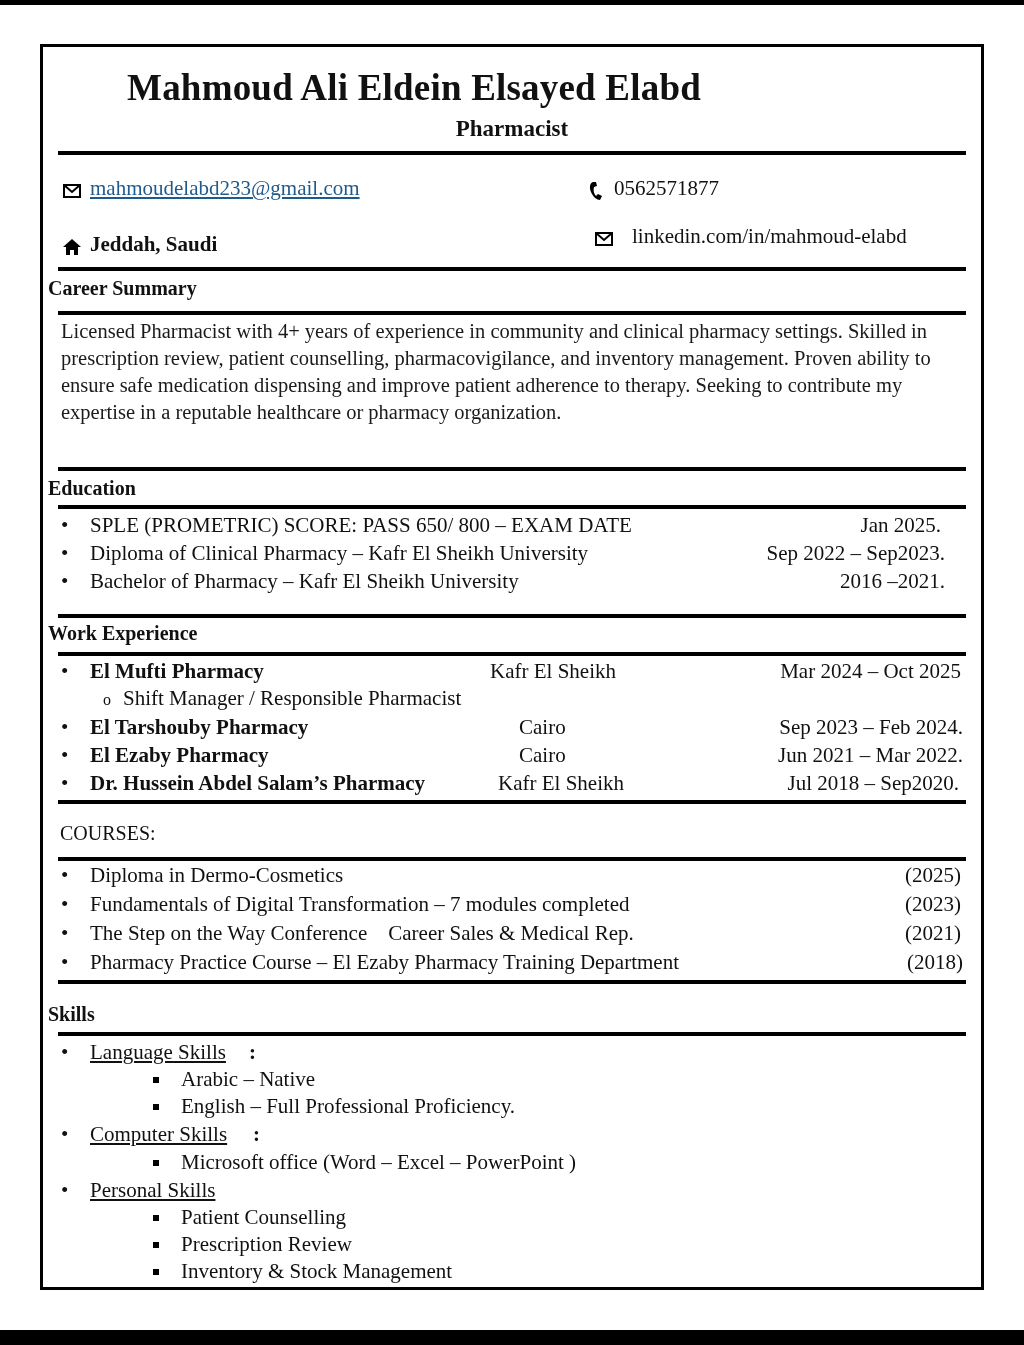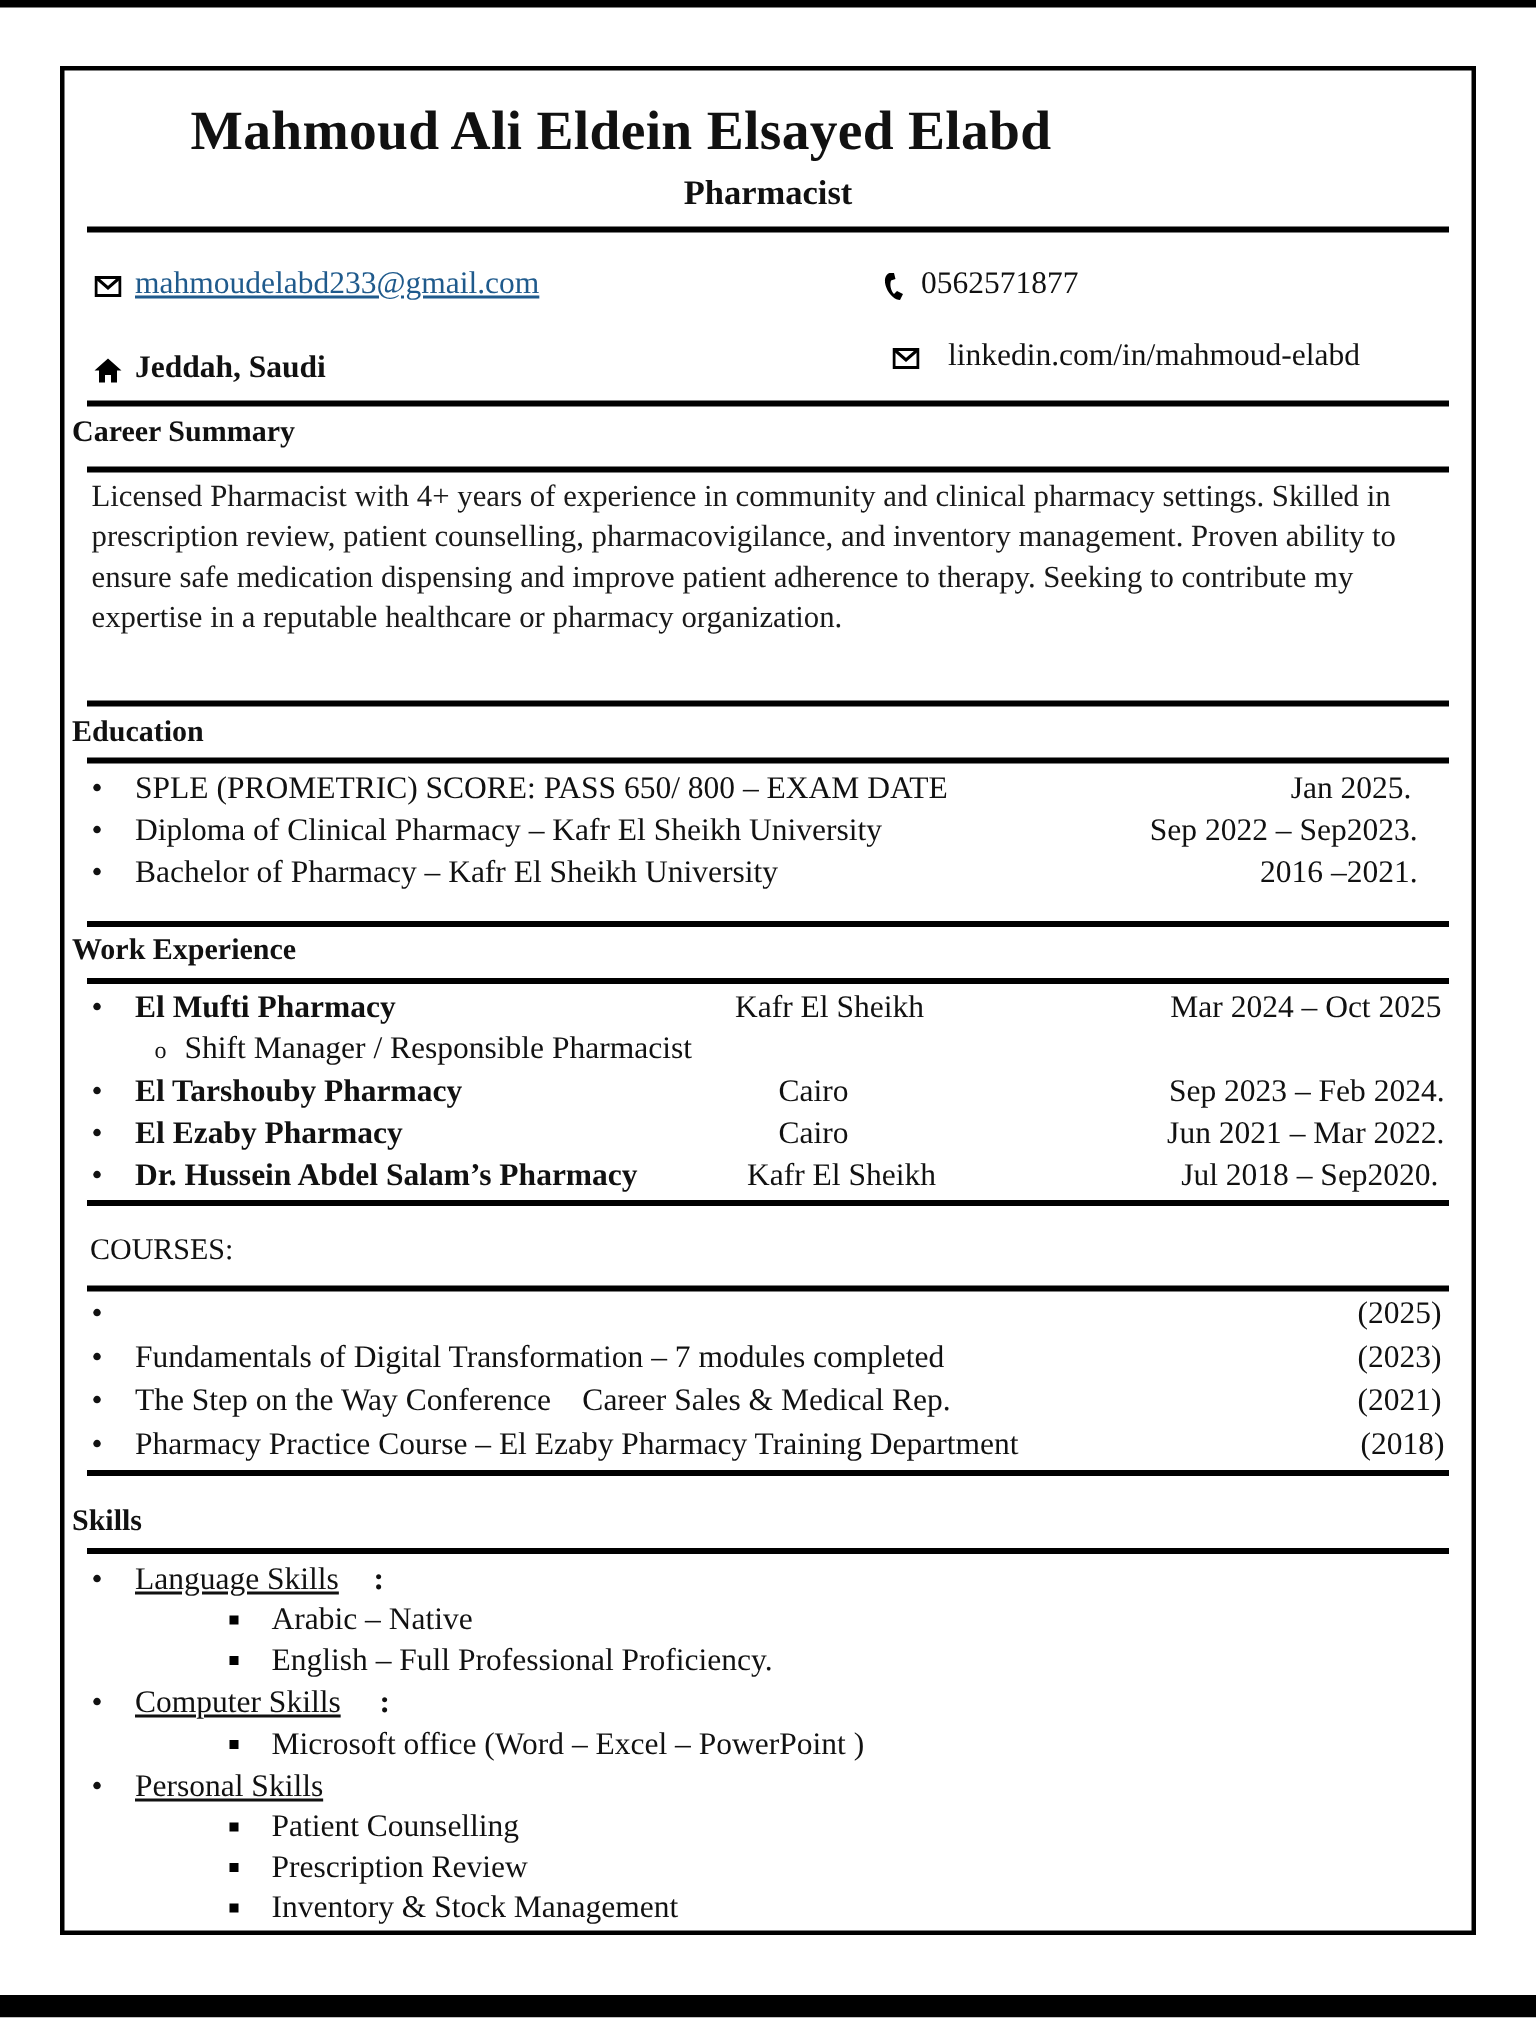--- a/index.html
+++ b/index.html
@@ -151,20 +151,21 @@
 </div>
 <div class="rule" style="top:800px;"></div>
 
 <div class="section-head" style="top:822px; font-weight:normal;margin-left:12px;">
   <span>COURSES</span><span>:</span>
 </div>
 <div class="rule" style="top:857px;"></div>
 
 <div class="row" style="top:863px;">
   <span class="bullet">•</span>
+  <span class="text">Diploma in Dermo-Cosmetics</span>
   <span class="right">(2025)</span>
 </div>
 <div class="row" style="top:892px;">
   <span class="bullet">•</span>
   <span class="text">Fundamentals of Digital Transformation – 7 modules completed</span>
   <span class="right">(2023)</span>
 </div>
 <div class="row" style="top:921px;">
   <span class="bullet">•</span>
   <span class="text" style="white-space:pre;">The Step on the Way Conference    Career Sales &amp; Medical Rep.</span>

